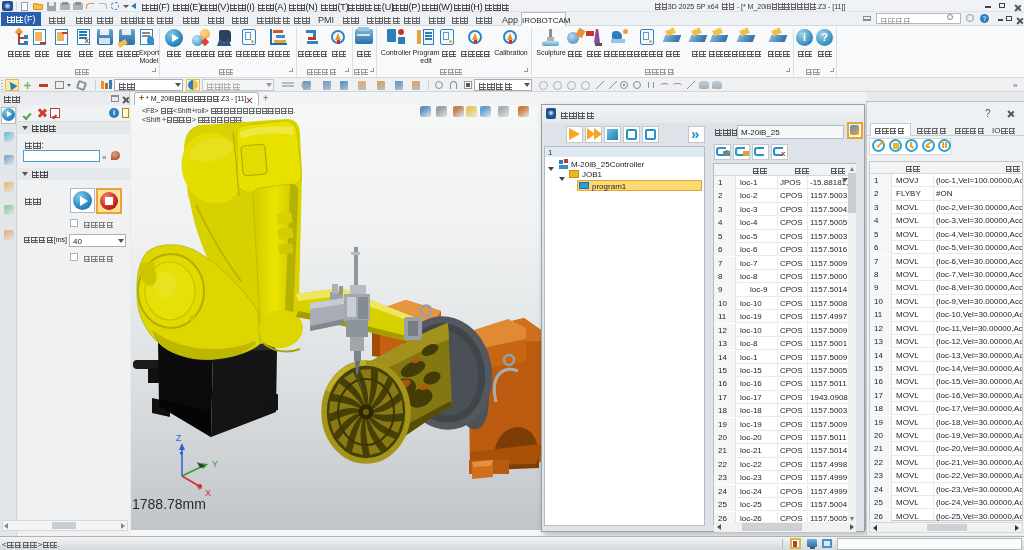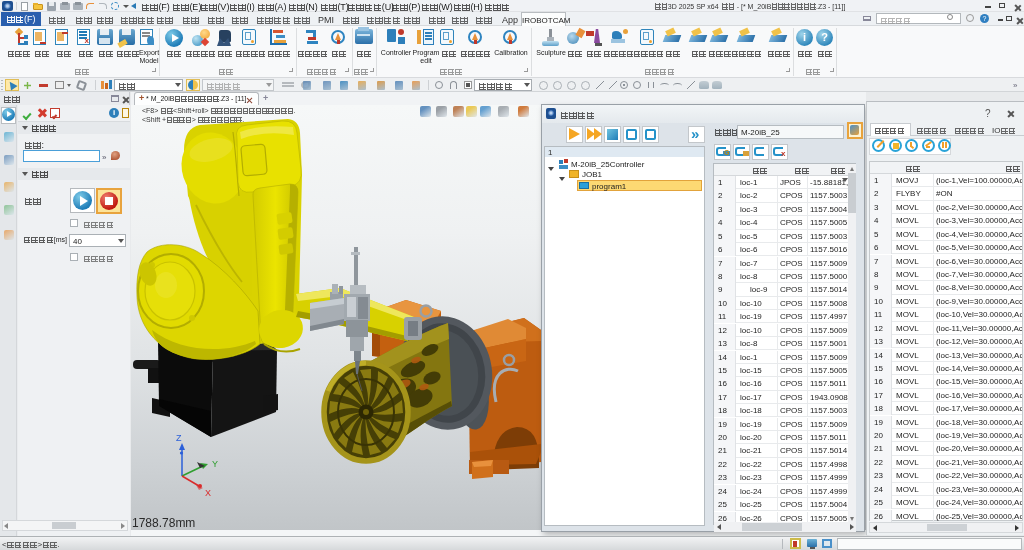--- a/index.html
+++ b/index.html
@@ -464,21 +464,21 @@
     <div class="abs" style="left:0;top:13px;width:735px;height:425px;background:linear-gradient(#f6f8f8 0%,#eff1f2 30%,#e0e3e5 60%,#cdd1d4 85%,#c1c5c8 100%)"></div>
     <div class="abs" style="left:11px;top:15px;color:#333;font-size:7px">&lt;F8&gt; <s class="z z6"></s><s class="z z6"></s>&lt;Shift+roll&gt; <s class="z z6"></s><s class="z z6"></s><s class="z z6"></s><s class="z z6"></s><s class="z z6"></s><s class="z z6"></s><s class="z z6"></s><s class="z z6"></s><s class="z z6"></s><s class="z z6"></s><s class="z z6"></s><s class="z z6"></s><s class="z z6"></s>.</div>
     <div class="abs" style="left:11px;top:24px;color:#333;font-size:7px">&lt;Shift +<s class="z z6"></s><s class="z z6"></s><s class="z z6"></s><s class="z z6"></s>&gt; <s class="z z6"></s><s class="z z6"></s><s class="z z6"></s><s class="z z6"></s><s class="z z6"></s><s class="z z6"></s><s class="z z6"></s>.</div>
     <div class="abs" style="left:289px;top:14px;width:11px;height:11px;background:linear-gradient(145deg,#4a7fb5 30%,#dce4ea);border-radius:2px;opacity:.85"></div>
     <div class="abs" style="left:305px;top:14px;width:11px;height:11px;background:linear-gradient(145deg,#8a9097 30%,#dce4ea);border-radius:2px;opacity:.85"></div>
     <div class="abs" style="left:322px;top:14px;width:11px;height:11px;background:linear-gradient(145deg,#b56d3a 30%,#dce4ea);border-radius:2px;opacity:.85"></div>
     <div class="abs" style="left:335px;top:14px;width:11px;height:11px;background:linear-gradient(145deg,#e8c13a 30%,#dce4ea);border-radius:2px;opacity:.85"></div>
     <div class="abs" style="left:349px;top:14px;width:11px;height:11px;background:linear-gradient(145deg,#4a90c9 30%,#dce4ea);border-radius:2px;opacity:.85"></div>
     <div class="abs" style="left:367px;top:14px;width:11px;height:11px;background:linear-gradient(145deg,#9aa0a6 30%,#dce4ea);border-radius:2px;opacity:.85"></div>
     <div class="abs" style="left:387px;top:14px;width:11px;height:11px;background:linear-gradient(145deg,#c9651c 30%,#dce4ea);border-radius:2px;opacity:.85"></div>
-    <div class="abs" style="left:1px;top:424px;color:#2a2a2a;font-size:12px">1788.78mm</div>
+    <div class="abs" style="left:1px;top:404px;color:#2a2a2a;font-size:14px">1788.78mm</div>
   </div>
 
 <svg class="abs" style="left:130px;top:104px" width="736" height="432" viewBox="130 104 736 432">
 <defs>
 <linearGradient id="yg" x1="0" y1="0" x2="1" y2="0">
  <stop offset="0" stop-color="#d3cc00"></stop>
         <stop offset="0.5" stop-color="#ebe400"></stop>
         <stop offset="1" stop-color="#c8c100"></stop>
 </linearGradient>
 <linearGradient id="yg2" x1="0" y1="0" x2="0" y2="1">

